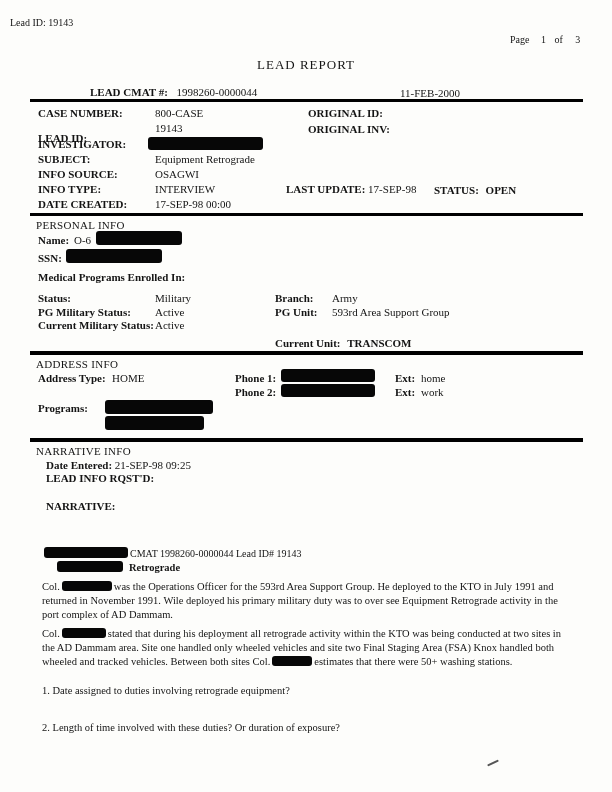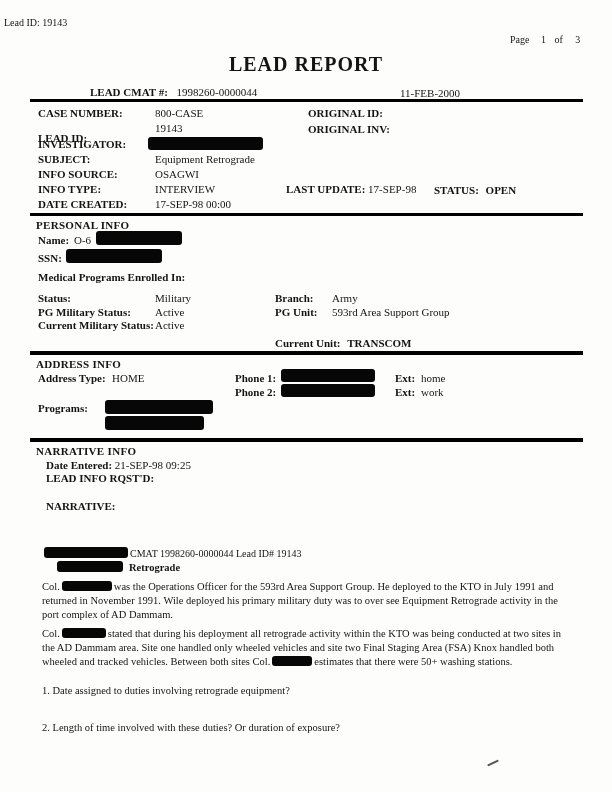--- a/index.html
+++ b/index.html
@@ -12,37 +12,37 @@
   .page {
     position: relative;
     width: 612px; height: 792px;
     background: #fdfdfb;
     color: #141414;
     overflow: hidden;
   }
   .abs { position: absolute; white-space: nowrap; font-size: 11px; line-height: 13px; }
   .small { font-size: 10px; }
   .lbl { font-weight: bold; }
-  .title { font-size: 20px; font-weight: bold; letter-spacing: 1px; }
-  .heading { font-weight: bold; letter-spacing: 0.3px; }
+  .title { font-size: 13px; font-weight: normal; letter-spacing: 1px; }
+  .heading { font-weight: normal; letter-spacing: 0.3px; }
   .rule { position: absolute; background: #000; }
   .redact { background: #070707; border-radius: 3px; }
   .redact.block { position: absolute; }
   .redact.inline { display: inline-block; height: 10px; vertical-align: -1px; margin: 0 2px; }
   .para { white-space: normal; font-size: 10.5px; line-height: 14px; width: 530px; }
   .gap6 { margin-left: 6px; }
   .gap4 { margin-left: 4px; font-weight: bold; }
   .stray { position: absolute; width: 12px; height: 2px; background: #555; transform: rotate(-25deg); border-radius: 1px; }
 </style>
 </head>
 <body>
 
 <div class="page">
 
-  <div class="abs small" style="left:4px; top:16px">Lead ID: 19143</div>
+  <div class="abs small" style="left:10px; top:16px">Lead ID: 19143</div>
   <div class="abs small" style="left:510px; top:33px">
     <span>Page</span>
     <span style="margin-left:9px">1</span>
     <span style="margin-left:6px">of</span>
     <span style="margin-left:10px">3</span>
   </div>
 
   <div class="abs title" style="left:0; top:58px; width:612px; text-align:center">LEAD REPORT</div>
 
   <div class="abs" style="left:90px; top:86px">

